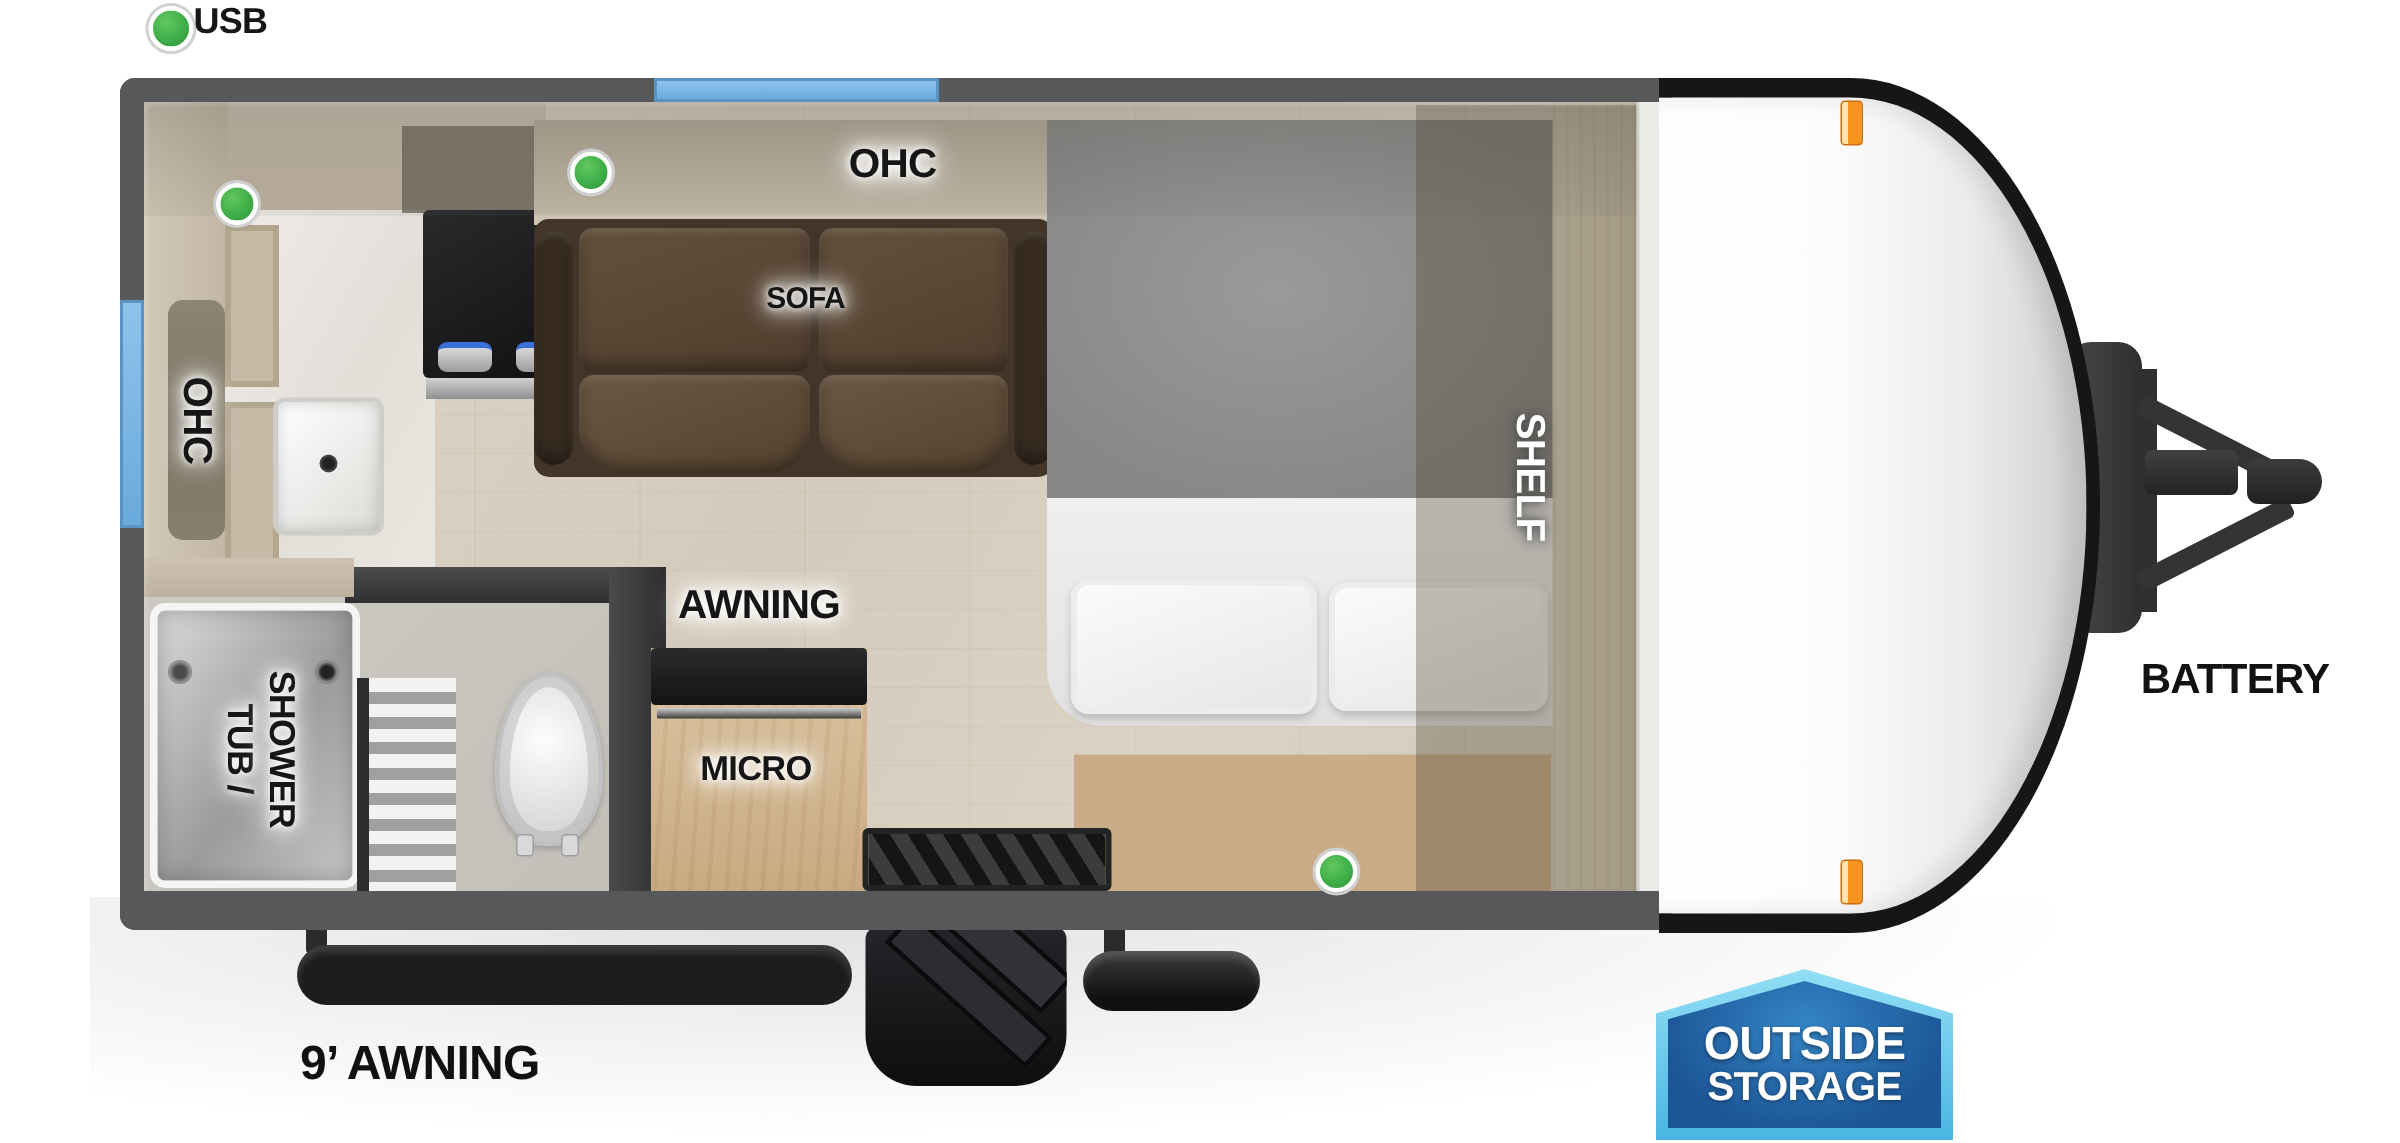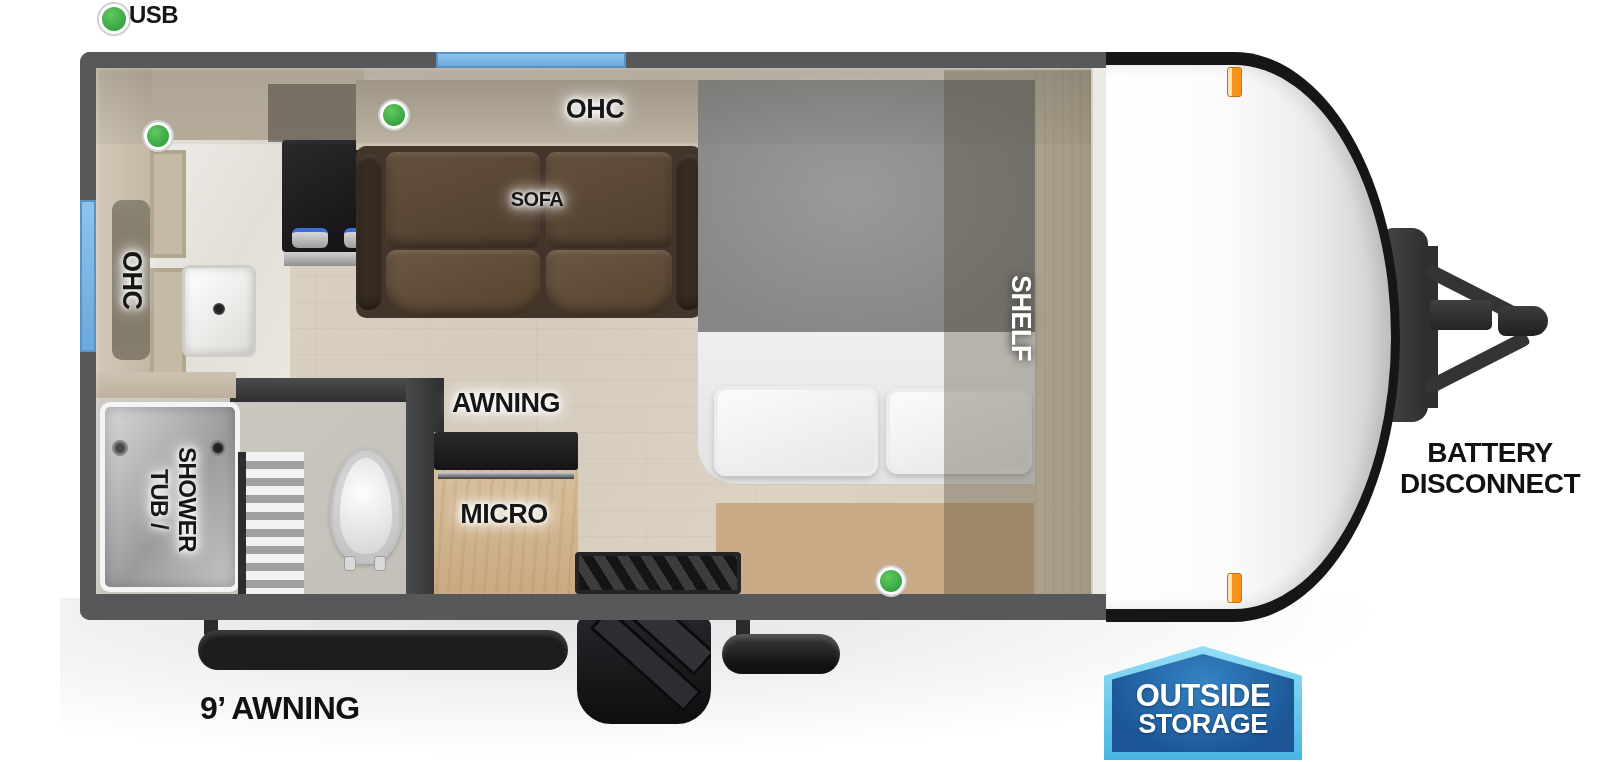--- a/index.html
+++ b/index.html
@@ -153,21 +153,21 @@
     </div>
   <div class="lbl lbl-dark ctr" style="left:462px;top:188px;width:150px;font-size:20px;">
       <span>SOFA</span>
     </div>
   <div class="lbl lbl-light ctr v-text" style="left:998px;top:258px;width:44px;height:120px;font-size:27px;">
       <span>SHELF</span>
     </div>
   <div class="lbl lbl-dark ctr" style="left:428px;top:388px;width:156px;font-size:27px;">
       <span>AWNING</span>
     </div>
-  <div class="lbl lbl-dark ctr" style="left:426px;top:499px;width:156px;font-size:27px;">
+  <div class="lbl lbl-dark ctr" style="left:426px;top:499px;width:156px;font-size:23px;">
       <span>MICRO</span>
     </div>
 
   <div class="abs usb-dot" style="left:144px;top:122px;width:22px;height:22px;"></div>
   <div class="abs usb-dot" style="left:380px;top:101px;width:22px;height:22px;"></div>
   <div class="abs usb-dot" style="left:877px;top:567px;width:22px;height:22px;"></div>
 
   <div class="abs" style="left:1378px;top:228px;width:50px;height:194px;z-index:1;background:linear-gradient(90deg,#47484a,#2e2f31);border-radius:16px;"></div>
   <div class="abs dark-bar" style="left:1422px;top:246px;width:16px;height:162px;z-index:1;background:#2e2f31;"></div>
   <div class="abs" style="left:1426px;top:262px;width:114px;height:14px;z-index:1;background:#333436;transform:rotate(27deg);transform-origin:left center;border-radius:4px;"></div>
@@ -180,21 +180,20 @@
               border-style:solid;border-color:#161617;border-width:13px 9px 13px 0;
               border-radius:0 175px 175px 0 / 0 300px 300px 0;
               box-shadow:inset -10px 0 16px rgba(0,0,0,.10);"></div>
   <div class="abs" style="left:1227px;top:67px;width:15px;height:30px;z-index:6;border-radius:3px;
               background:linear-gradient(90deg,#ffe2ad 0 4px,#f7941d 4px);border:1px solid #c96f10;box-sizing:border-box;"></div>
   <div class="abs" style="left:1227px;top:573px;width:15px;height:30px;z-index:6;border-radius:3px;
               background:linear-gradient(90deg,#ffe2ad 0 4px,#f7941d 4px);border:1px solid #c96f10;box-sizing:border-box;"></div>
 
   <div class="lbl ctr" style="left:1382px;top:437px;width:216px;font-size:28px;line-height:31px;color:#121212;flex-direction:column;z-index:6;text-align:right;">
     <span style="display:block;">BATTERY</span>
-    <span style="display:block;">DISCONNECT</span>
   </div>
 
   <div class="abs" style="left:1104px;top:646px;width:198px;height:114px;z-index:6;
               clip-path:polygon(50% 0, 100% 26%, 100% 100%, 0 100%, 0 26%);
               background:linear-gradient(180deg,#93dff5,#49b5e2);">
     <div class="abs ctr" style="left:8px;top:8px;right:8px;bottom:8px;
               clip-path:polygon(50% 0, 100% 26%, 100% 100%, 0 100%, 0 26%);
               background:radial-gradient(ellipse at 50% 30%, #3584c4, #1c5697 75%);
               flex-direction:column;">
       <span class="lbl lbl-light" style="position:static;font-size:31px;line-height:29px;text-shadow:0 1px 3px rgba(0,0,0,.4);margin-top:14px;">OUTSIDE</span>

